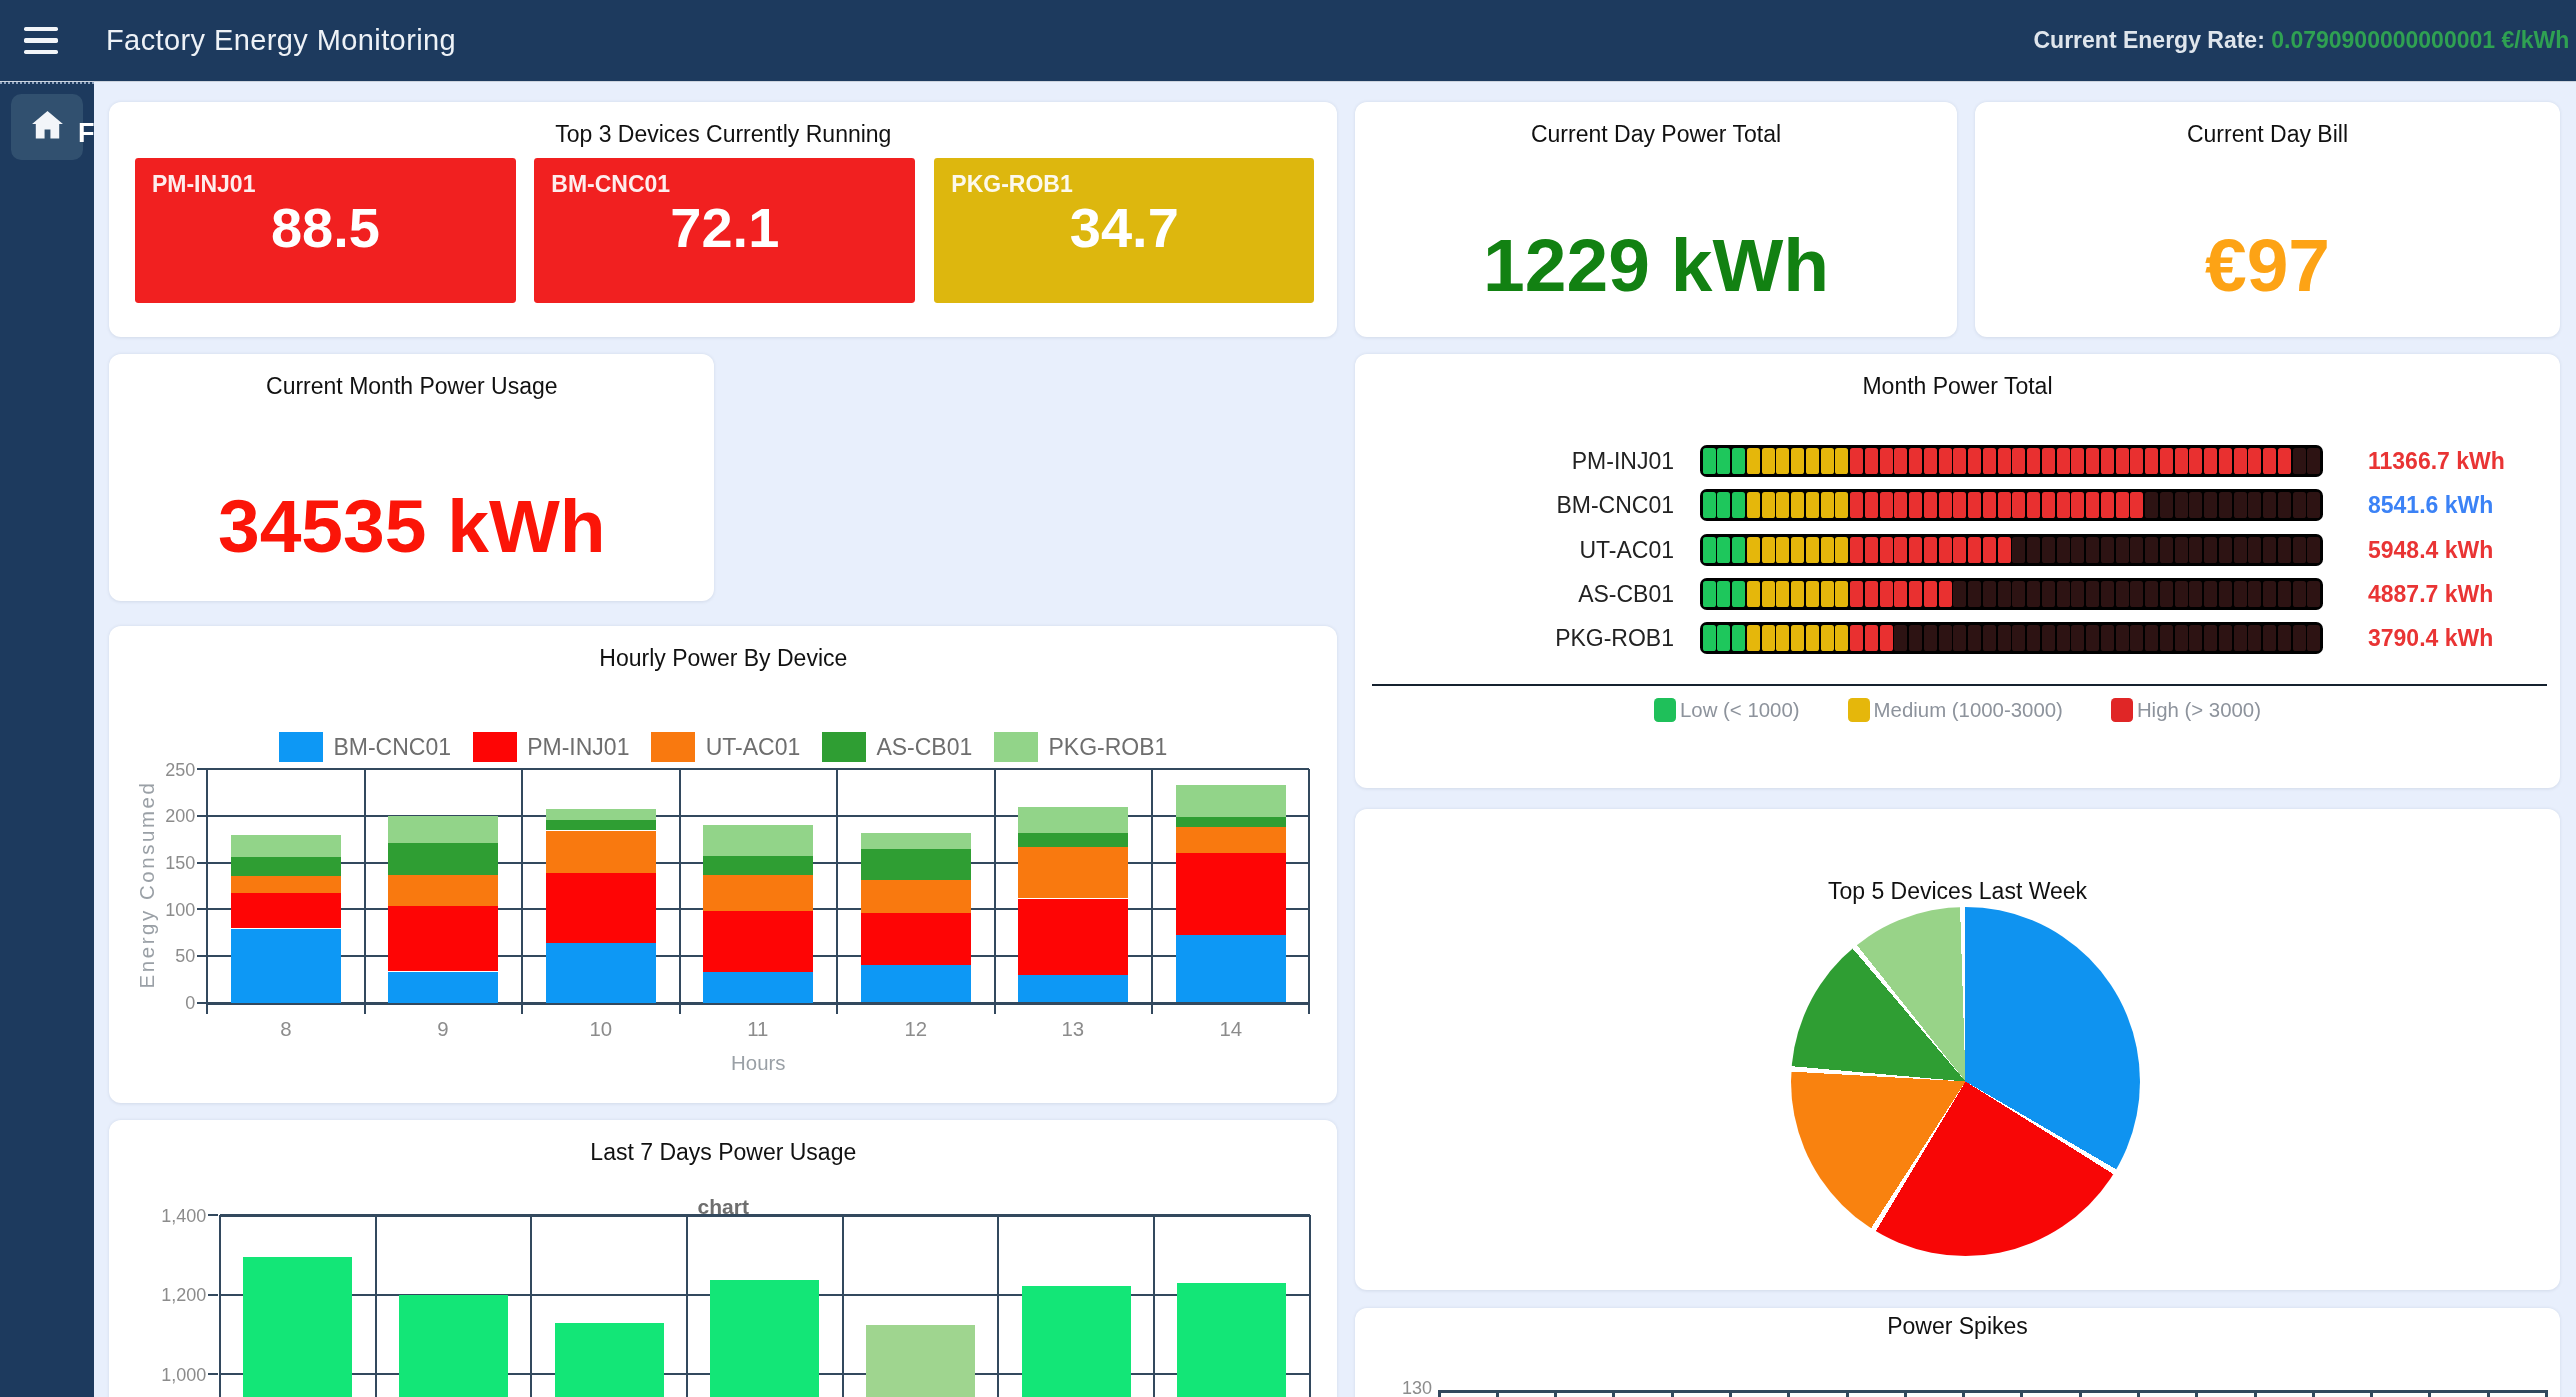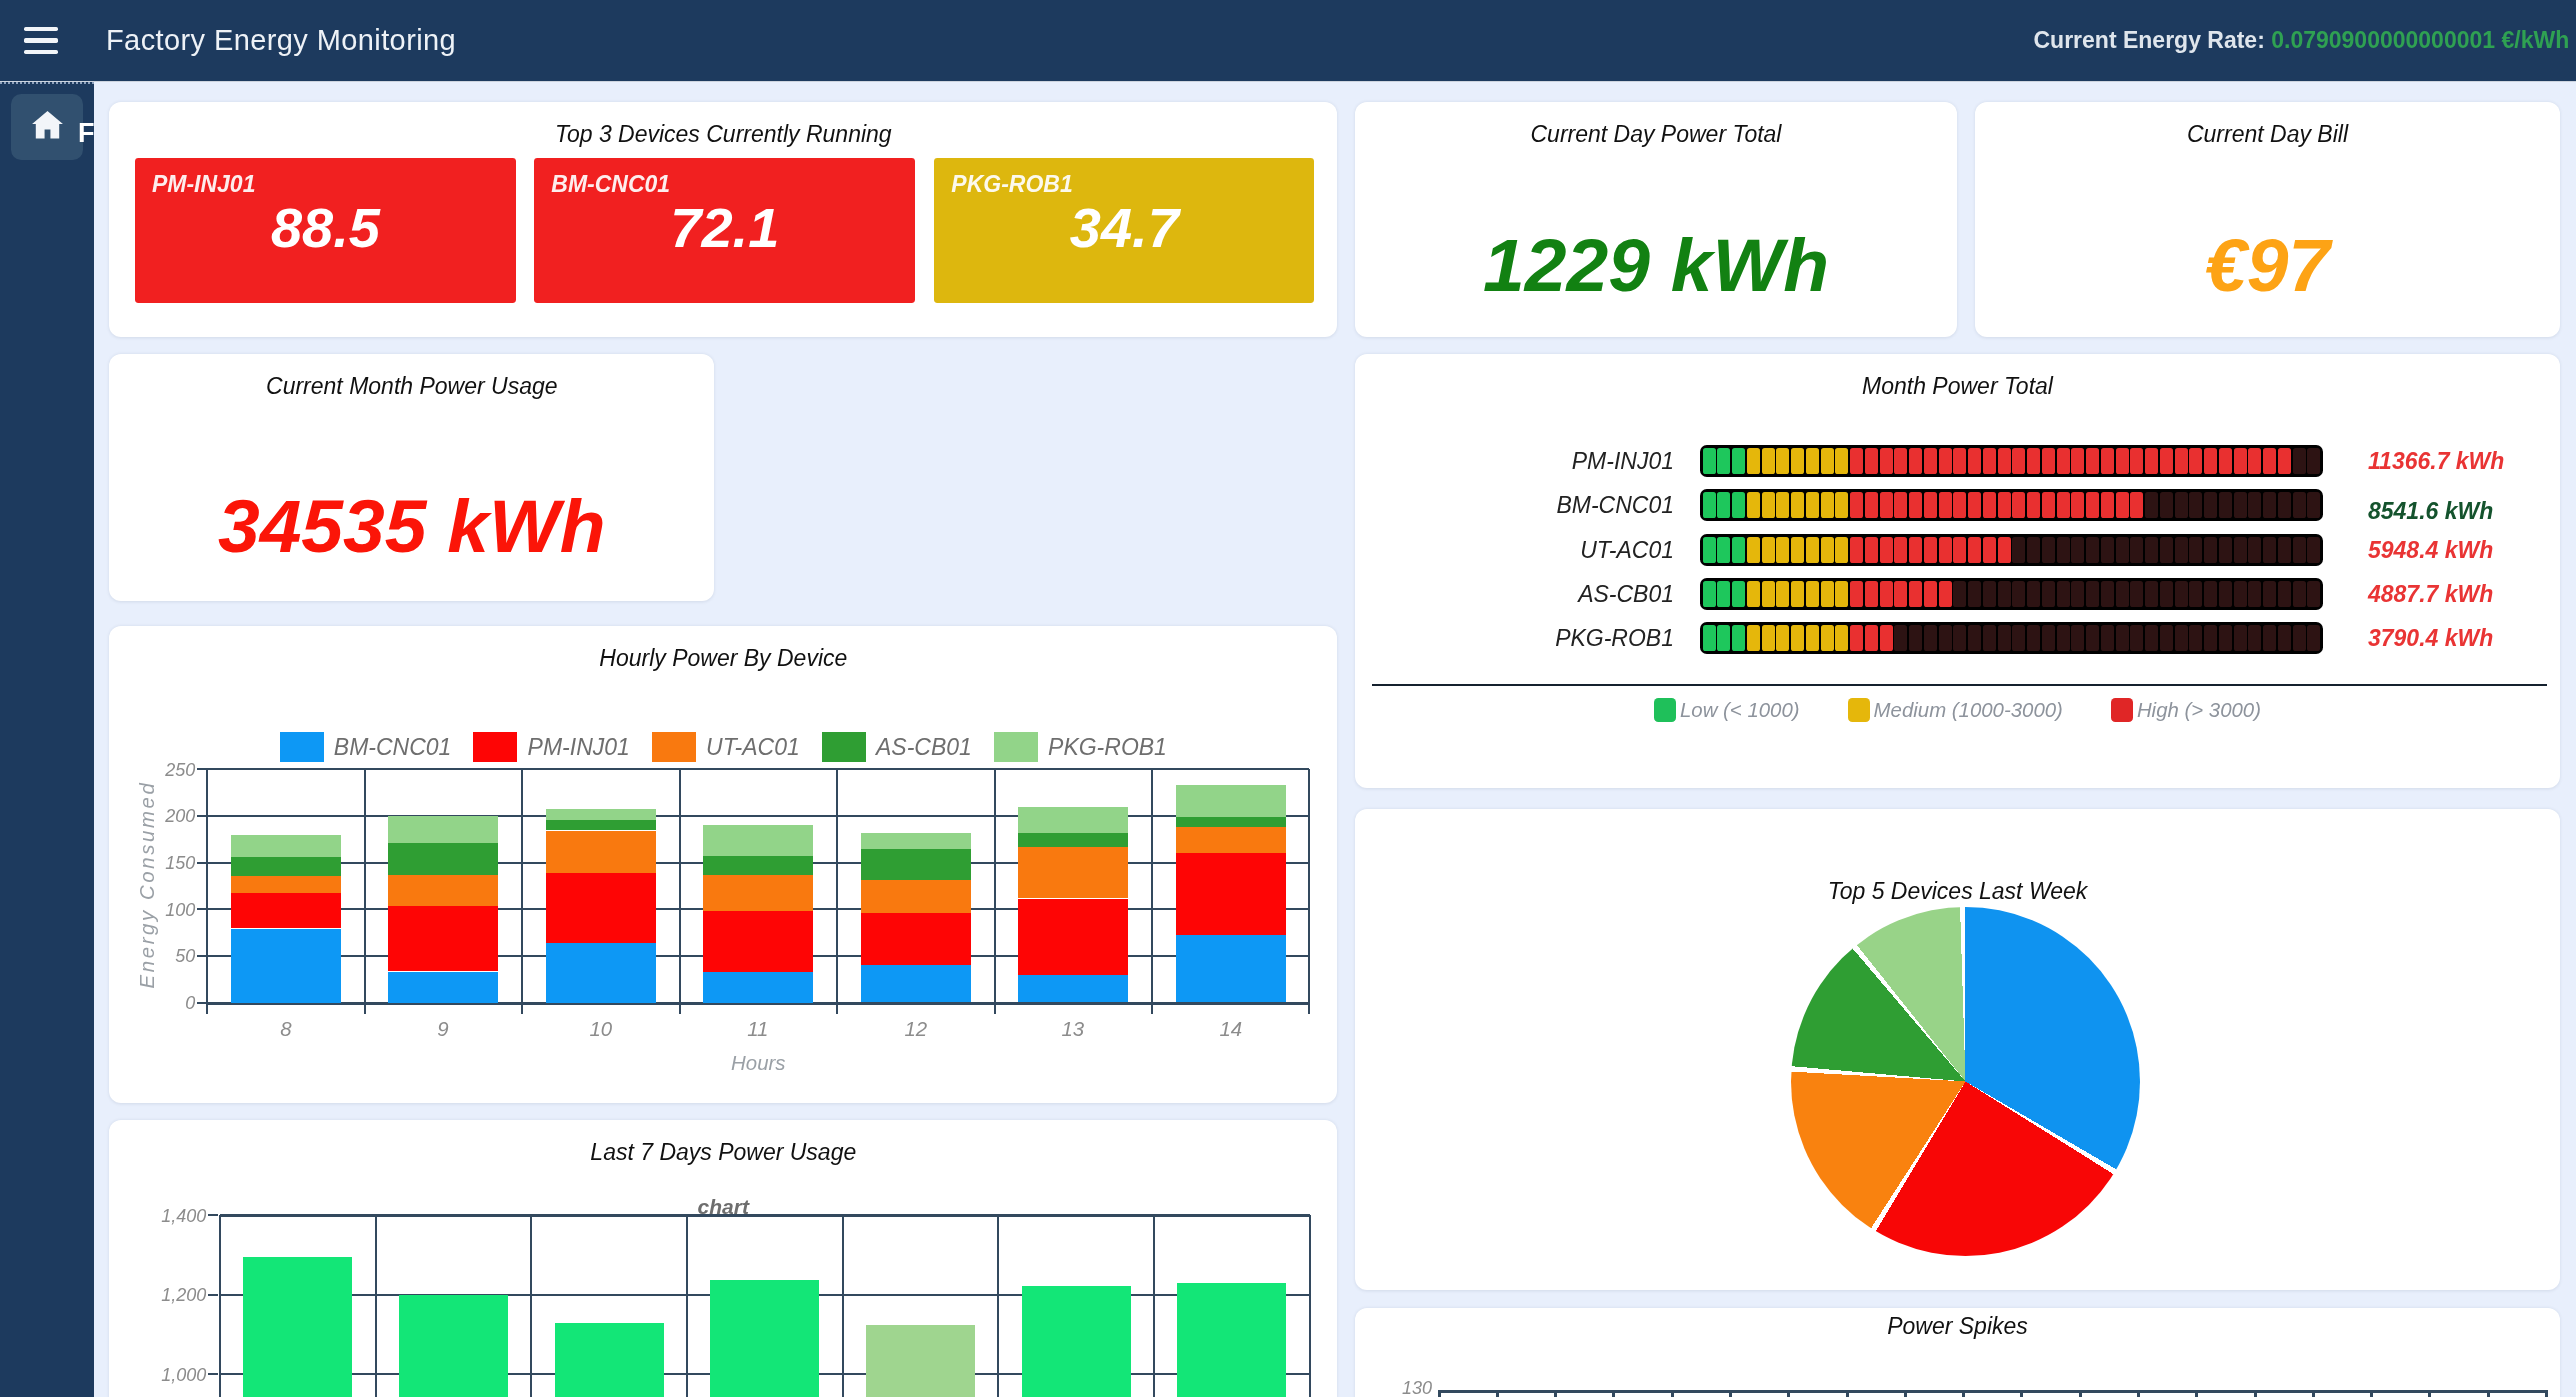--- a/index.html
+++ b/index.html
@@ -17,21 +17,21 @@
   .rate{margin-left:auto;margin-right:6.8px;font-size:23px;font-weight:bold;color:#dfe5ec;white-space:nowrap;}
   .rate .rate-val{font-weight:bold;}
   
   .sidebar{position:absolute;left:0;top:82px;width:94px;bottom:0;background:#1d3a5e;z-index:1;
            border-top:2.6px dotted #8fa3bf;box-sizing:border-box;}
   .homebtn{position:absolute;left:11px;top:10.2px;width:72px;height:66px;background:#31506f;border-radius:10.2px;
            display:flex;align-items:center;justify-content:center;cursor:pointer;}
   .side-label{position:absolute;left:78px;top:34px;color:#fff;font-size:27px;font-weight:bold;}
   
   .content{position:absolute;left:94px;top:82px;right:0;bottom:0;background:#e8effc;z-index:2;}
-  .card{position:absolute;background:#ffffff;border-radius:12px;box-shadow:0 0.9px 3.4px rgba(21,38,70,.10);font-style:italic;}
+  .card{position:absolute;background:#ffffff;border-radius:12px;box-shadow:0 0.9px 3.4px rgba(21,38,70,.10);}
   .card-title{position:absolute;top:19px;left:0;right:0;text-align:center;font-size:23px;color:#111;}
   .hl{background:#b8d6fb;}
   
   .tile{position:absolute;top:56px;height:145px;border-radius:3.4px;color:#fff;}
   .tile-label{position:absolute;top:13.6px;left:17px;font-size:23px;font-weight:bold;opacity:.92;}
   .tile-value{position:absolute;top:37px;left:0;right:0;text-align:center;font-size:56px;font-weight:bold;}
   .kpi-value{position:absolute;left:0;right:0;text-align:center;font-weight:bold;font-size:75px;line-height:75px;}
   .kpi-day .kpi-value{top:126px;}
   .kpi-month .kpi-value{top:135px;}
   
@@ -216,21 +216,21 @@
           <div class="gauge-seg" style="background: rgb(45, 19, 19);"></div>
           <div class="gauge-seg" style="background: rgb(45, 19, 19);"></div>
           <div class="gauge-seg" style="background: rgb(45, 19, 19);"></div>
           <div class="gauge-seg" style="background: rgb(45, 19, 19);"></div>
           <div class="gauge-seg" style="background: rgb(45, 19, 19);"></div>
           <div class="gauge-seg" style="background: rgb(45, 19, 19);"></div>
           <div class="gauge-seg" style="background: rgb(45, 19, 19);"></div>
           <div class="gauge-seg" style="background: rgb(45, 19, 19);"></div>
           <div class="gauge-seg" style="background: rgb(45, 19, 19);"></div>
         </div>
-        <div class="gauge-value" style="top: 141px; color: #14532d;">8541.6 kWh</div>
+        <div class="gauge-value" style="top: 135px; color: #3b82f6;">8541.6 kWh</div>
         <div class="gauge-label" style="top: 180px;">UT-AC01</div>
         <div class="gauge-bar" style="top: 180px;">
           <div class="gauge-seg" style="background: rgb(30, 199, 92);"></div>
           <div class="gauge-seg" style="background: rgb(30, 199, 92);"></div>
           <div class="gauge-seg" style="background: rgb(30, 199, 92);"></div>
           <div class="gauge-seg" style="background: rgb(229, 183, 11);"></div>
           <div class="gauge-seg" style="background: rgb(229, 183, 11);"></div>
           <div class="gauge-seg" style="background: rgb(229, 183, 11);"></div>
           <div class="gauge-seg" style="background: rgb(229, 183, 11);"></div>
           <div class="gauge-seg" style="background: rgb(229, 183, 11);"></div>

